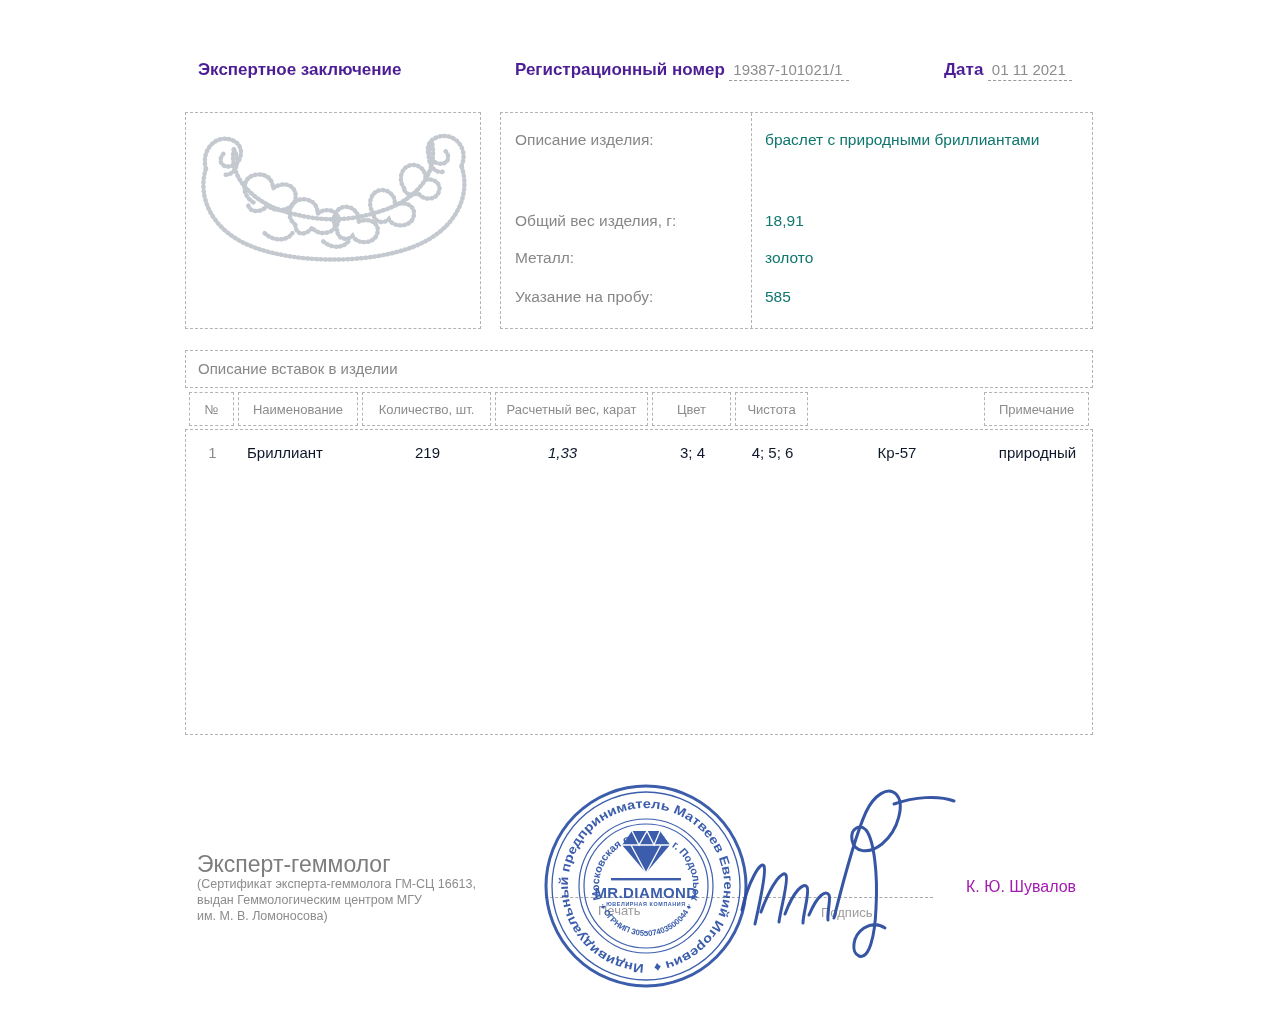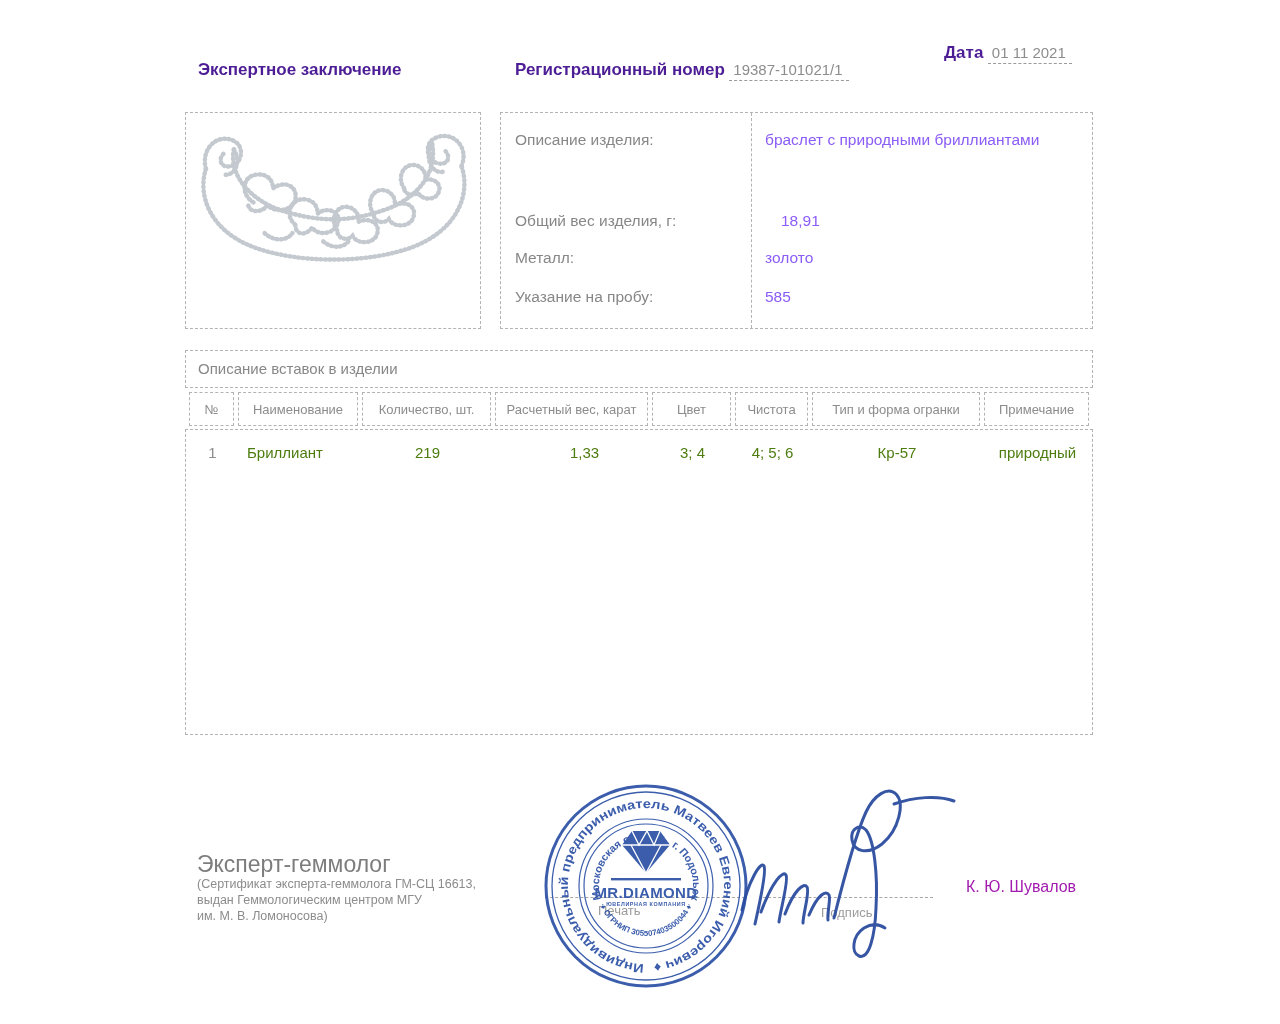--- a/index.html
+++ b/index.html
@@ -1,45 +1,45 @@
 <!DOCTYPE html>
 <html><head>
 <meta charset="utf-8">
 <style>
   html,body{margin:0;padding:0;background:#ffffff;}
   .page{position:relative;width:1280px;height:1024px;background:#fff;overflow:hidden;
         font-family:"Liberation Sans",sans-serif;color:#555;}
   .abs{position:absolute;}
   .dash-box{position:absolute;border:1px dashed #b3b3b3;box-sizing:border-box;}
   .lbl{color:#878787;font-size:15.5px;}
-  .val{color:#8b5cf6;font-size:15.5px;}
+  .val{color:#0f766e;font-size:15.5px;}
   .hdr-bold{font-weight:bold;color:#4c1d95;font-size:17px;}
   .hdr-val{font-weight:normal;color:#8d8d8d;border-bottom:1px dashed #9a9a9a;padding:0 6px 2px 4px;}
   .th-cell{position:absolute;top:0;height:34px;line-height:34px;border:1px dashed #b3b3b3;
            box-sizing:border-box;text-align:center;font-size:13px;color:#8c8c8c;white-space:nowrap;}
-  .td-cell{position:absolute;top:14px;font-size:15px;color:#4d7c0f;text-align:center;white-space:nowrap;}
+  .td-cell{position:absolute;top:14px;font-size:15px;color:#0f172a;text-align:center;white-space:nowrap;}
   .small-gray{font-size:12.5px;color:#8c8c8c;line-height:16px;}
   .tag-label{font-size:13px;color:#9c9c9c;}
   .dashed-line{position:absolute;border-top:1px dashed #a8a8a8;height:0;}
   .divider-v{position:absolute;border-left:1px dashed #b3b3b3;width:0;}
   svg text{font-family:"Liberation Sans",sans-serif;}
 </style>
 </head>
 <body>
 
 <div class="page">
 
   <div class="abs hdr-bold" style="left:198px;top:60px;">Экспертное заключение</div>
 
   <div class="abs" style="left:505px;top:60px;white-space:nowrap;margin-left:10px;">
     <span class="hdr-bold">Регистрационный номер</span>
     <span class="hdr-bold hdr-val" style="font-size:15px;">19387-101021/1</span>
   </div>
 
-  <div class="abs" style="left:944px;top:43px;white-space:nowrap;text-align:center;">
+  <div class="abs" style="left:944px;top:60px;white-space:nowrap;text-align:center;">
     <span class="hdr-bold">Дата</span>
     <span class="hdr-bold hdr-val" style="font-size:15px;">01 11 2021</span>
   </div>
 
   <div class="dash-box" style="left:185px;top:112px;width:296px;height:217px;">
     <svg width="294" height="215" viewBox="0 0 210 154">
       <g stroke="#c3c9cf" fill="none" stroke-width="3.2" stroke-linecap="round" stroke-dasharray="0.7 2.5">
 
         <path d="M14,40 C8,58 16,84 48,96 C80,108 130,108 162,96 C194,84 204,58 197,38"></path>
         <path d="M34,26 C30,44 46,64 72,71 C96,78 116,78 140,70 C166,62 180,42 176,22"></path>
@@ -66,50 +66,49 @@
     </svg>
   </div>
 
   <div class="dash-box" style="left:500px;top:112px;width:593px;height:217px;">
     <div class="divider-v" style="left:250px;top:0;height:215px;"></div>
 
     <div class="abs lbl" style="left:14px;top:18px;">Описание изделия:</div>
     <div class="abs val" style="left:264px;top:18px;">браслет с природными бриллиантами</div>
 
     <div class="abs lbl" style="left:14px;top:99px;">Общий вес изделия, г:</div>
-    <div class="abs val" style="left:280px;top:99px;">18,91</div>
+    <div class="abs val" style="left:264px;top:99px;">18,91</div>
 
     <div class="abs lbl" style="left:14px;top:136px;">Металл:</div>
     <div class="abs val" style="left:264px;top:136px;">золото</div>
 
     <div class="abs lbl" style="left:14px;top:175px;">Указание на пробу:</div>
     <div class="abs val" style="left:264px;top:175px;">585</div>
   </div>
 
   <div class="dash-box" style="left:185px;top:350px;width:908px;height:38px;">
     <div class="abs lbl" style="left:12px;top:9px;font-size:15px;">Описание вставок в изделии</div>
   </div>
 
   <div class="abs" style="left:185px;top:392px;width:908px;height:34px;">
     <div class="th-cell" style="left:4px;width:45px;">№</div>
     <div class="th-cell" style="left:53px;width:120px;">Наименование</div>
     <div class="th-cell" style="left:177px;width:129px;">Количество, шт.</div>
     <div class="th-cell" style="left:310px;width:153px;">Расчетный вес, карат</div>
     <div class="th-cell" style="left:467px;width:79px;">Цвет</div>
     <div class="th-cell" style="left:550px;width:73px;">Чистота</div>
-    <div class="th-cell" style="left:627px;width:168px;">Тип и форма огранки</div>
     <div class="th-cell" style="left:799px;width:105px;">Примечание</div>
   </div>
 
   <div class="dash-box" style="left:185px;top:429px;width:908px;height:306px;">
     <div class="abs" style="left:0;top:0;width:908px;height:44px;">
       <div class="td-cell" style="left:4px;width:45px;color:#8c8c8c;">1</div>
       <div class="td-cell" style="left:61px;width:120px;text-align:left;">Бриллиант</div>
       <div class="td-cell" style="left:177px;width:129px;">219</div>
-      <div class="td-cell" style="left:322px;width:153px;">1,33</div>
+      <div class="td-cell" style="left:300px;width:153px;font-style:italic;">1,33</div>
       <div class="td-cell" style="left:467px;width:79px;">3; 4</div>
       <div class="td-cell" style="left:550px;width:73px;">4; 5; 6</div>
       <div class="td-cell" style="left:627px;width:168px;">Кр-57</div>
       <div class="td-cell" style="left:799px;width:105px;">природный</div>
     </div>
   </div>
 
 
   <div class="abs" style="left:197px;top:851px;font-size:23px;color:#7d7d7d;">Эксперт-геммолог</div>
   <div class="abs small-gray" style="left:197px;top:876px;">(Сертификат эксперта-геммолога ГМ-СЦ 16613,</div>

